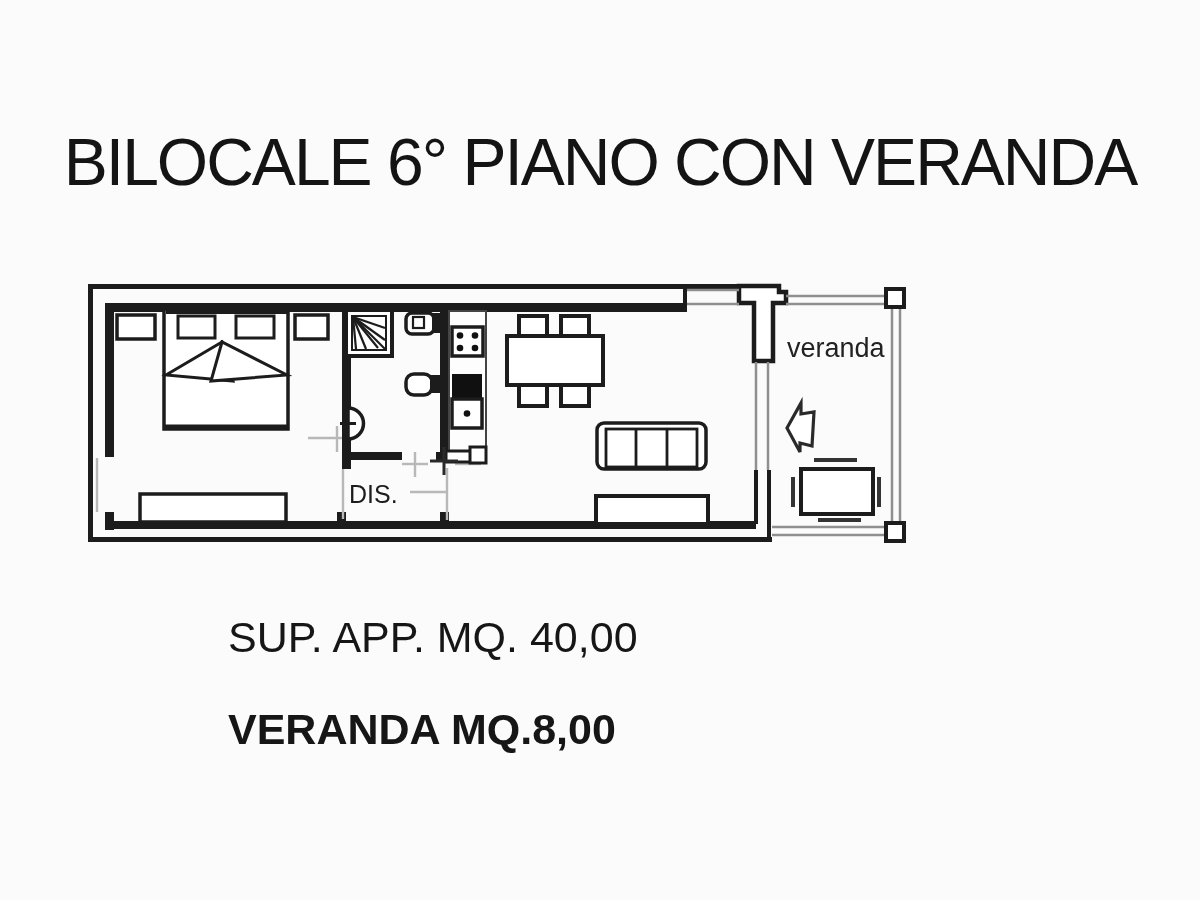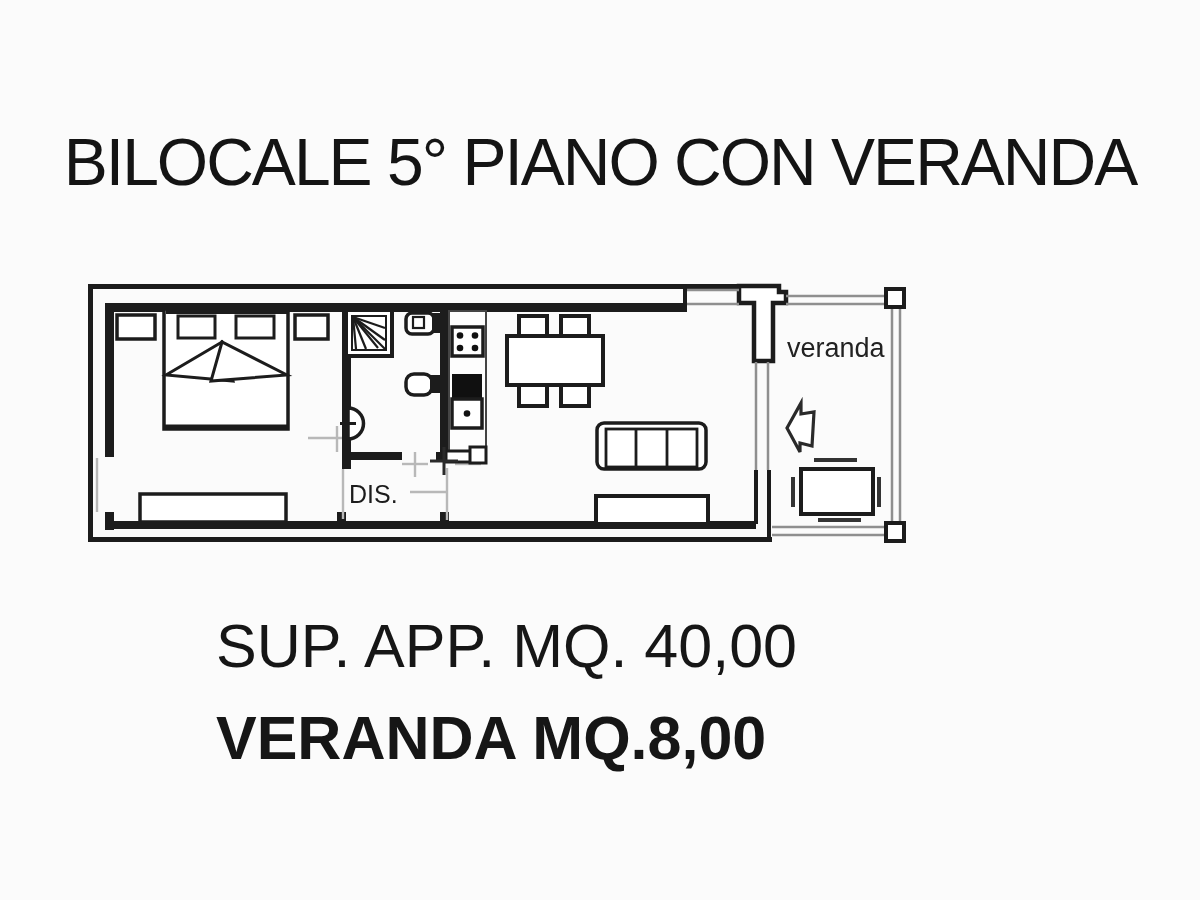--- a/index.html
+++ b/index.html
@@ -8,32 +8,32 @@
     background:#fbfbfb;
     font-family:"Liberation Sans", sans-serif;
     color:#1a1a1a;
   }
   .page-title{
     position:absolute;top:129px;left:0;width:1200px;
     text-align:center;font-size:66px;line-height:1;font-weight:400;
     letter-spacing:-2px;color:#141414;white-space:nowrap;
   }
   .caption{
-    position:absolute;left:216px;font-size:61px;line-height:1;
+    position:absolute;left:228px;font-size:43px;line-height:1;
     font-weight:400;color:#161616;white-space:nowrap;letter-spacing:0;
   }
   .caption.apartment{top:616px;}
   .caption.veranda{top:708px;font-weight:bold;}
   svg.plan{position:absolute;left:0;top:0;}
   svg text{font-family:"Liberation Sans", sans-serif;}
 </style>
 </head>
 <body>
 
-<div class="page-title">BILOCALE 5° PIANO CON VERANDA</div>
+<div class="page-title">BILOCALE 6° PIANO CON VERANDA</div>
 
 <svg class="plan" width="1200" height="900" viewBox="0 0 1200 900">
 
   <g fill="#1c1c1c">
     <rect x="88" y="284" width="651" height="5"></rect>
     <rect x="88" y="284" width="5" height="258"></rect>
     <rect x="88" y="537" width="684" height="5"></rect>
   </g>
 
   <g fill="#1c1c1c">

